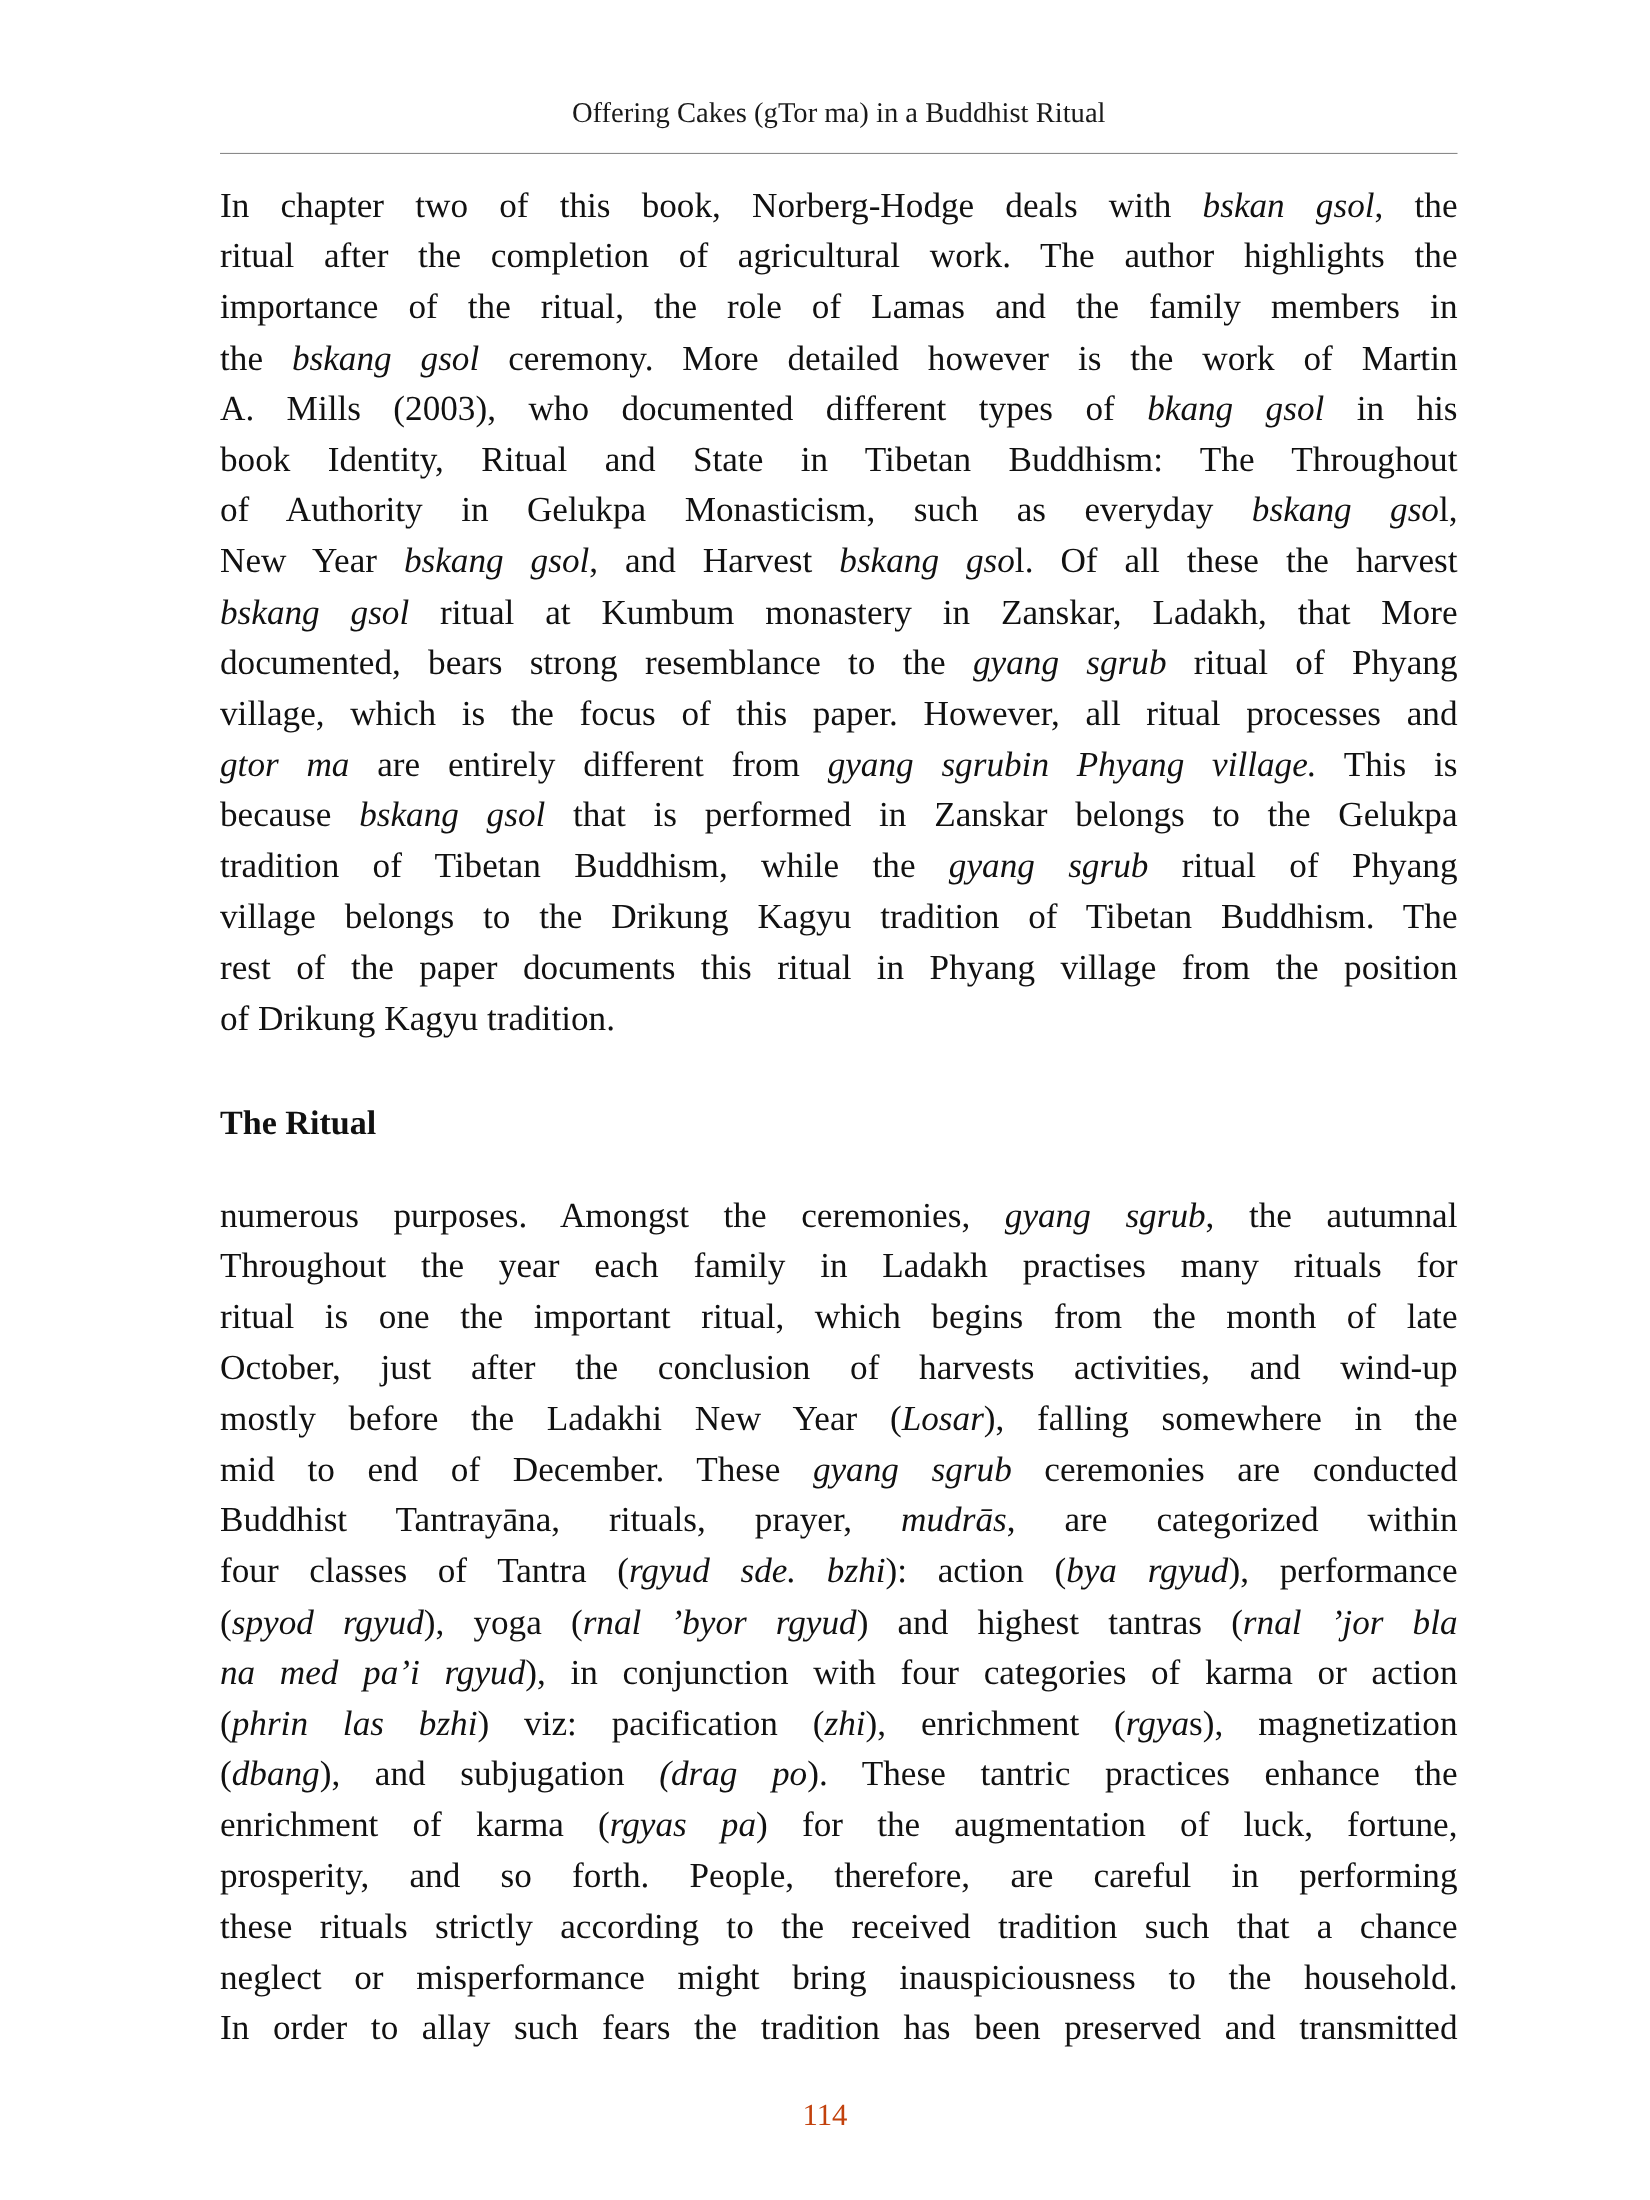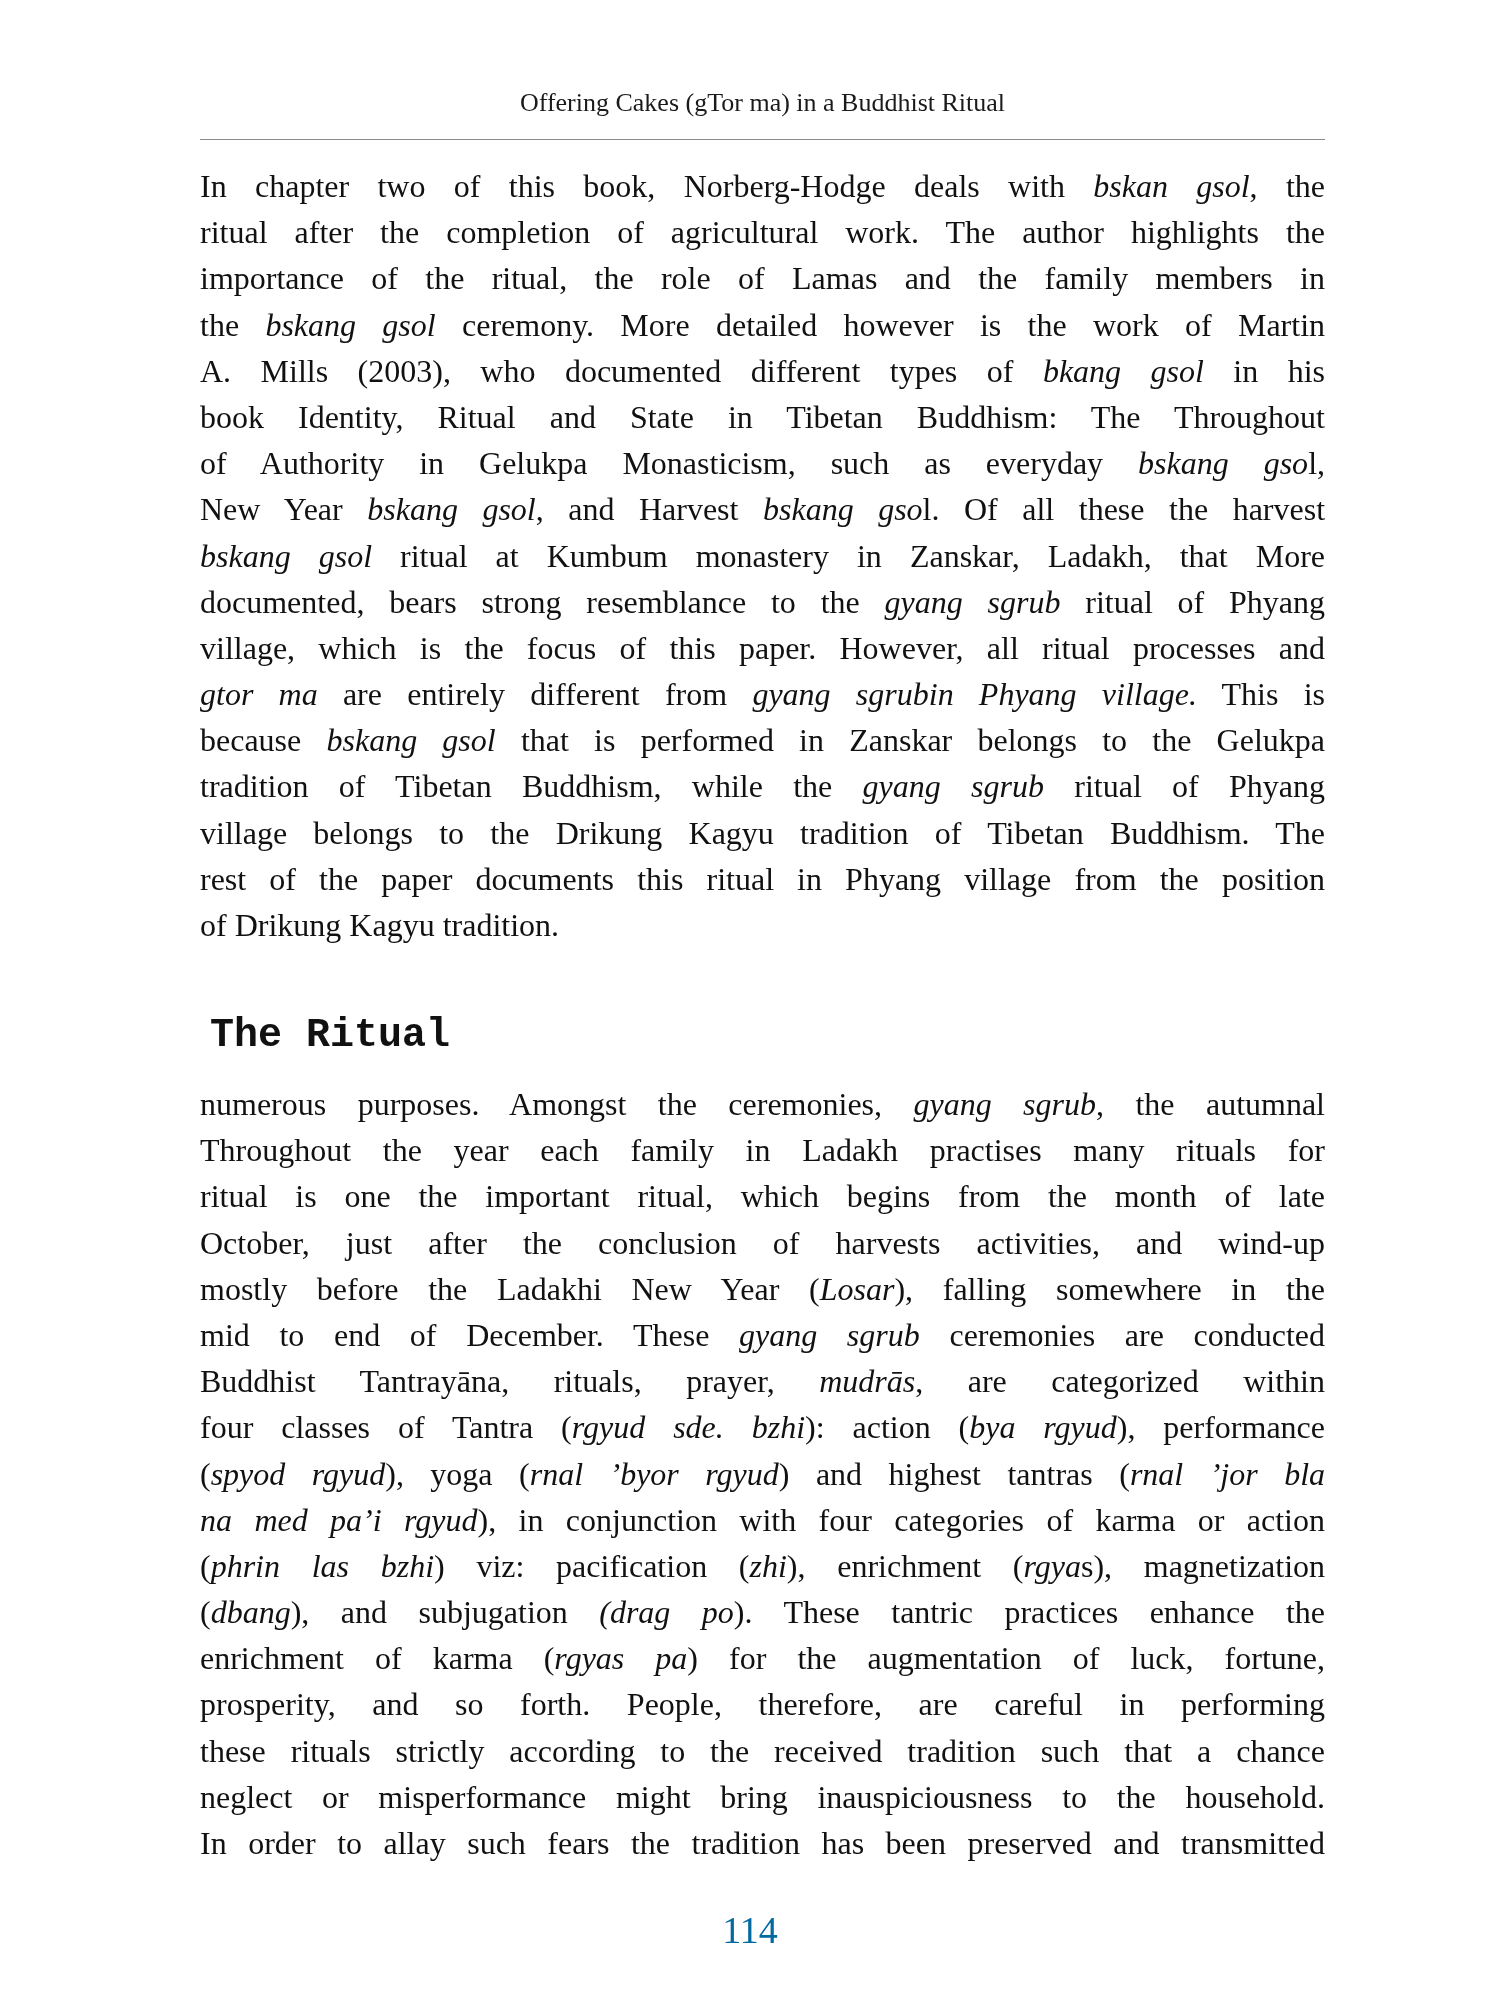--- a/index.html
+++ b/index.html
@@ -16,25 +16,25 @@
   .body-text {
     position: absolute; left: 200px; width: 1125px;
     font-family: "Liberation Serif", serif; font-size: 32px; line-height: 46.2px;
     color: #111; margin: 0;
   }
   .line { display: block; text-align: justify; text-align-last: justify; white-space: nowrap; height: 46.2px; overflow: visible; }
   .line.last { text-align-last: left; }
   i { font-style: italic; }
   .section-heading {
     position: absolute; left: 200px; top: 1003px;
-    font-family: Liberation Mono, monospace; font-weight: bold; font-size: 40px; color: #111; margin: 10px;
+    font-family: Liberation Serif, serif; font-weight: bold; font-size: 31px; color: #111; margin: 0;
   }
   .page-number {
     position: absolute; left: 0; width: 1500px; top: 1908px; text-align: center;
-    font-family: "Liberation Serif", serif; font-size: 38px; color: #0369a1;
+    font-family: "Liberation Serif", serif; font-size: 28px; color: #c2410c;
   }
   #para1 { top: 163px; }
   #para2 { top: 1081px; }
 </style>
 </head>
 <body>
 
 <div class="page">
   <div class="running-head">Offering Cakes (gTor ma) in a Buddhist Ritual</div>
   <div class="head-rule"></div>

